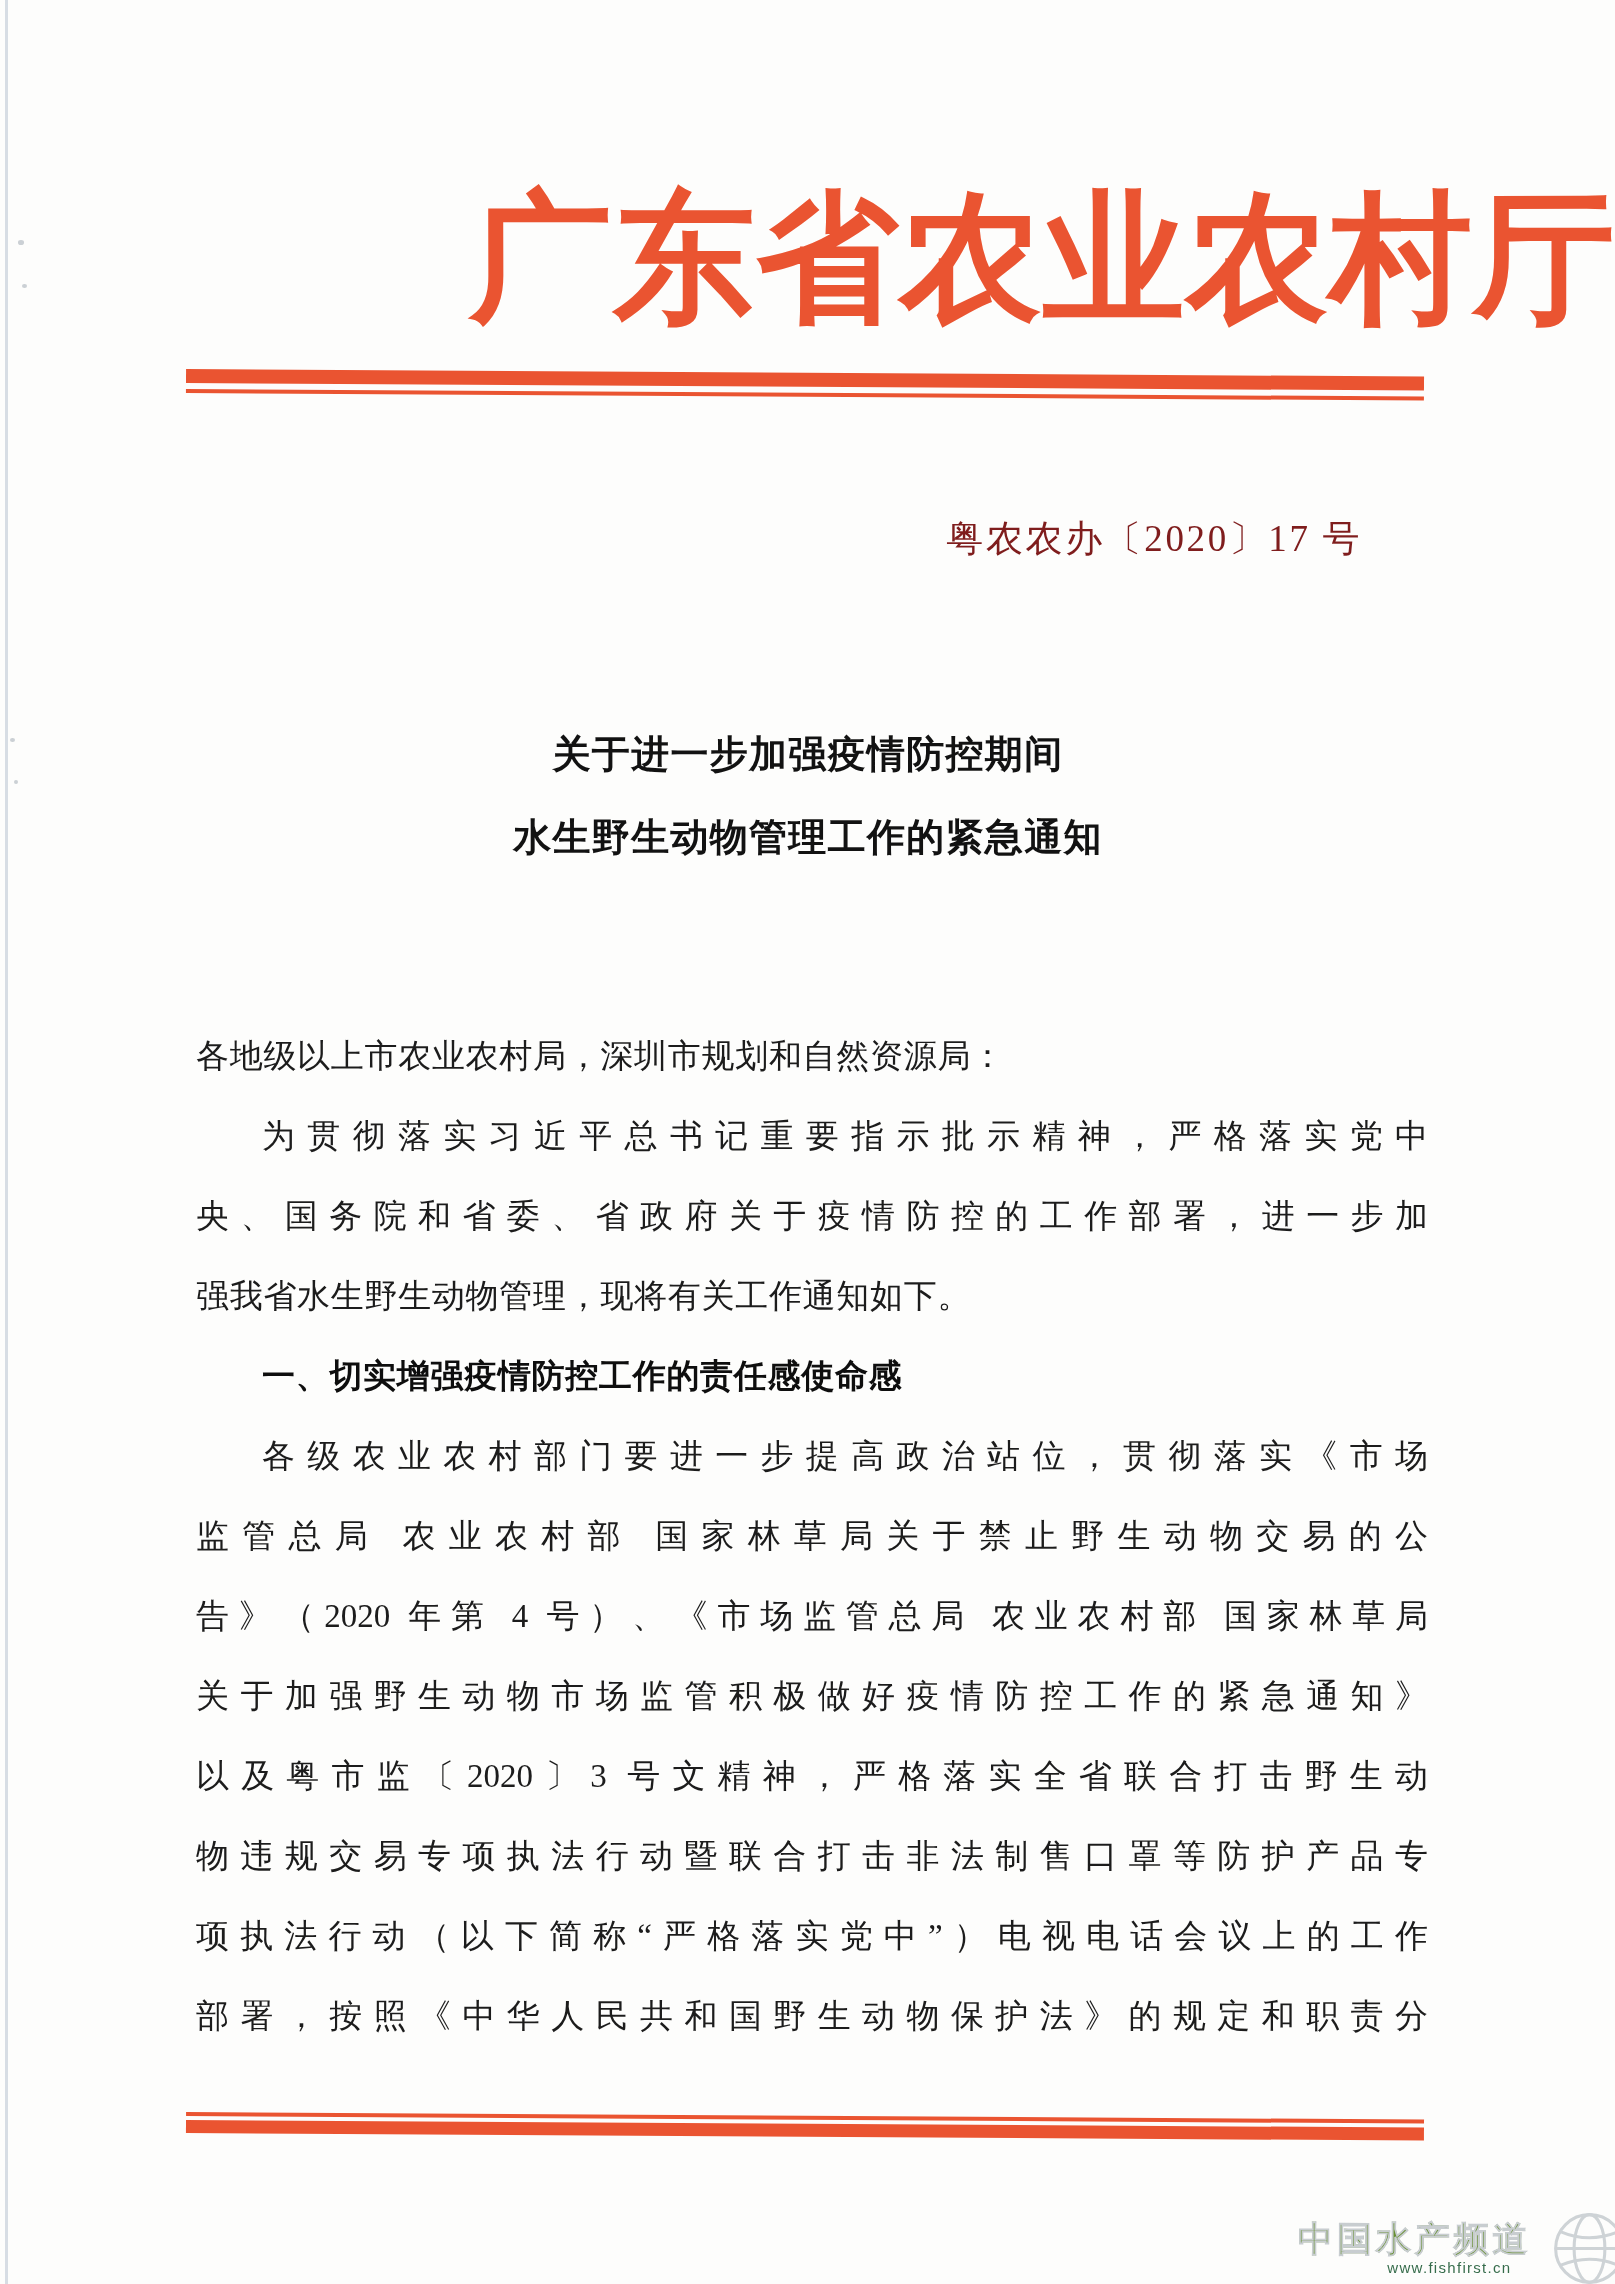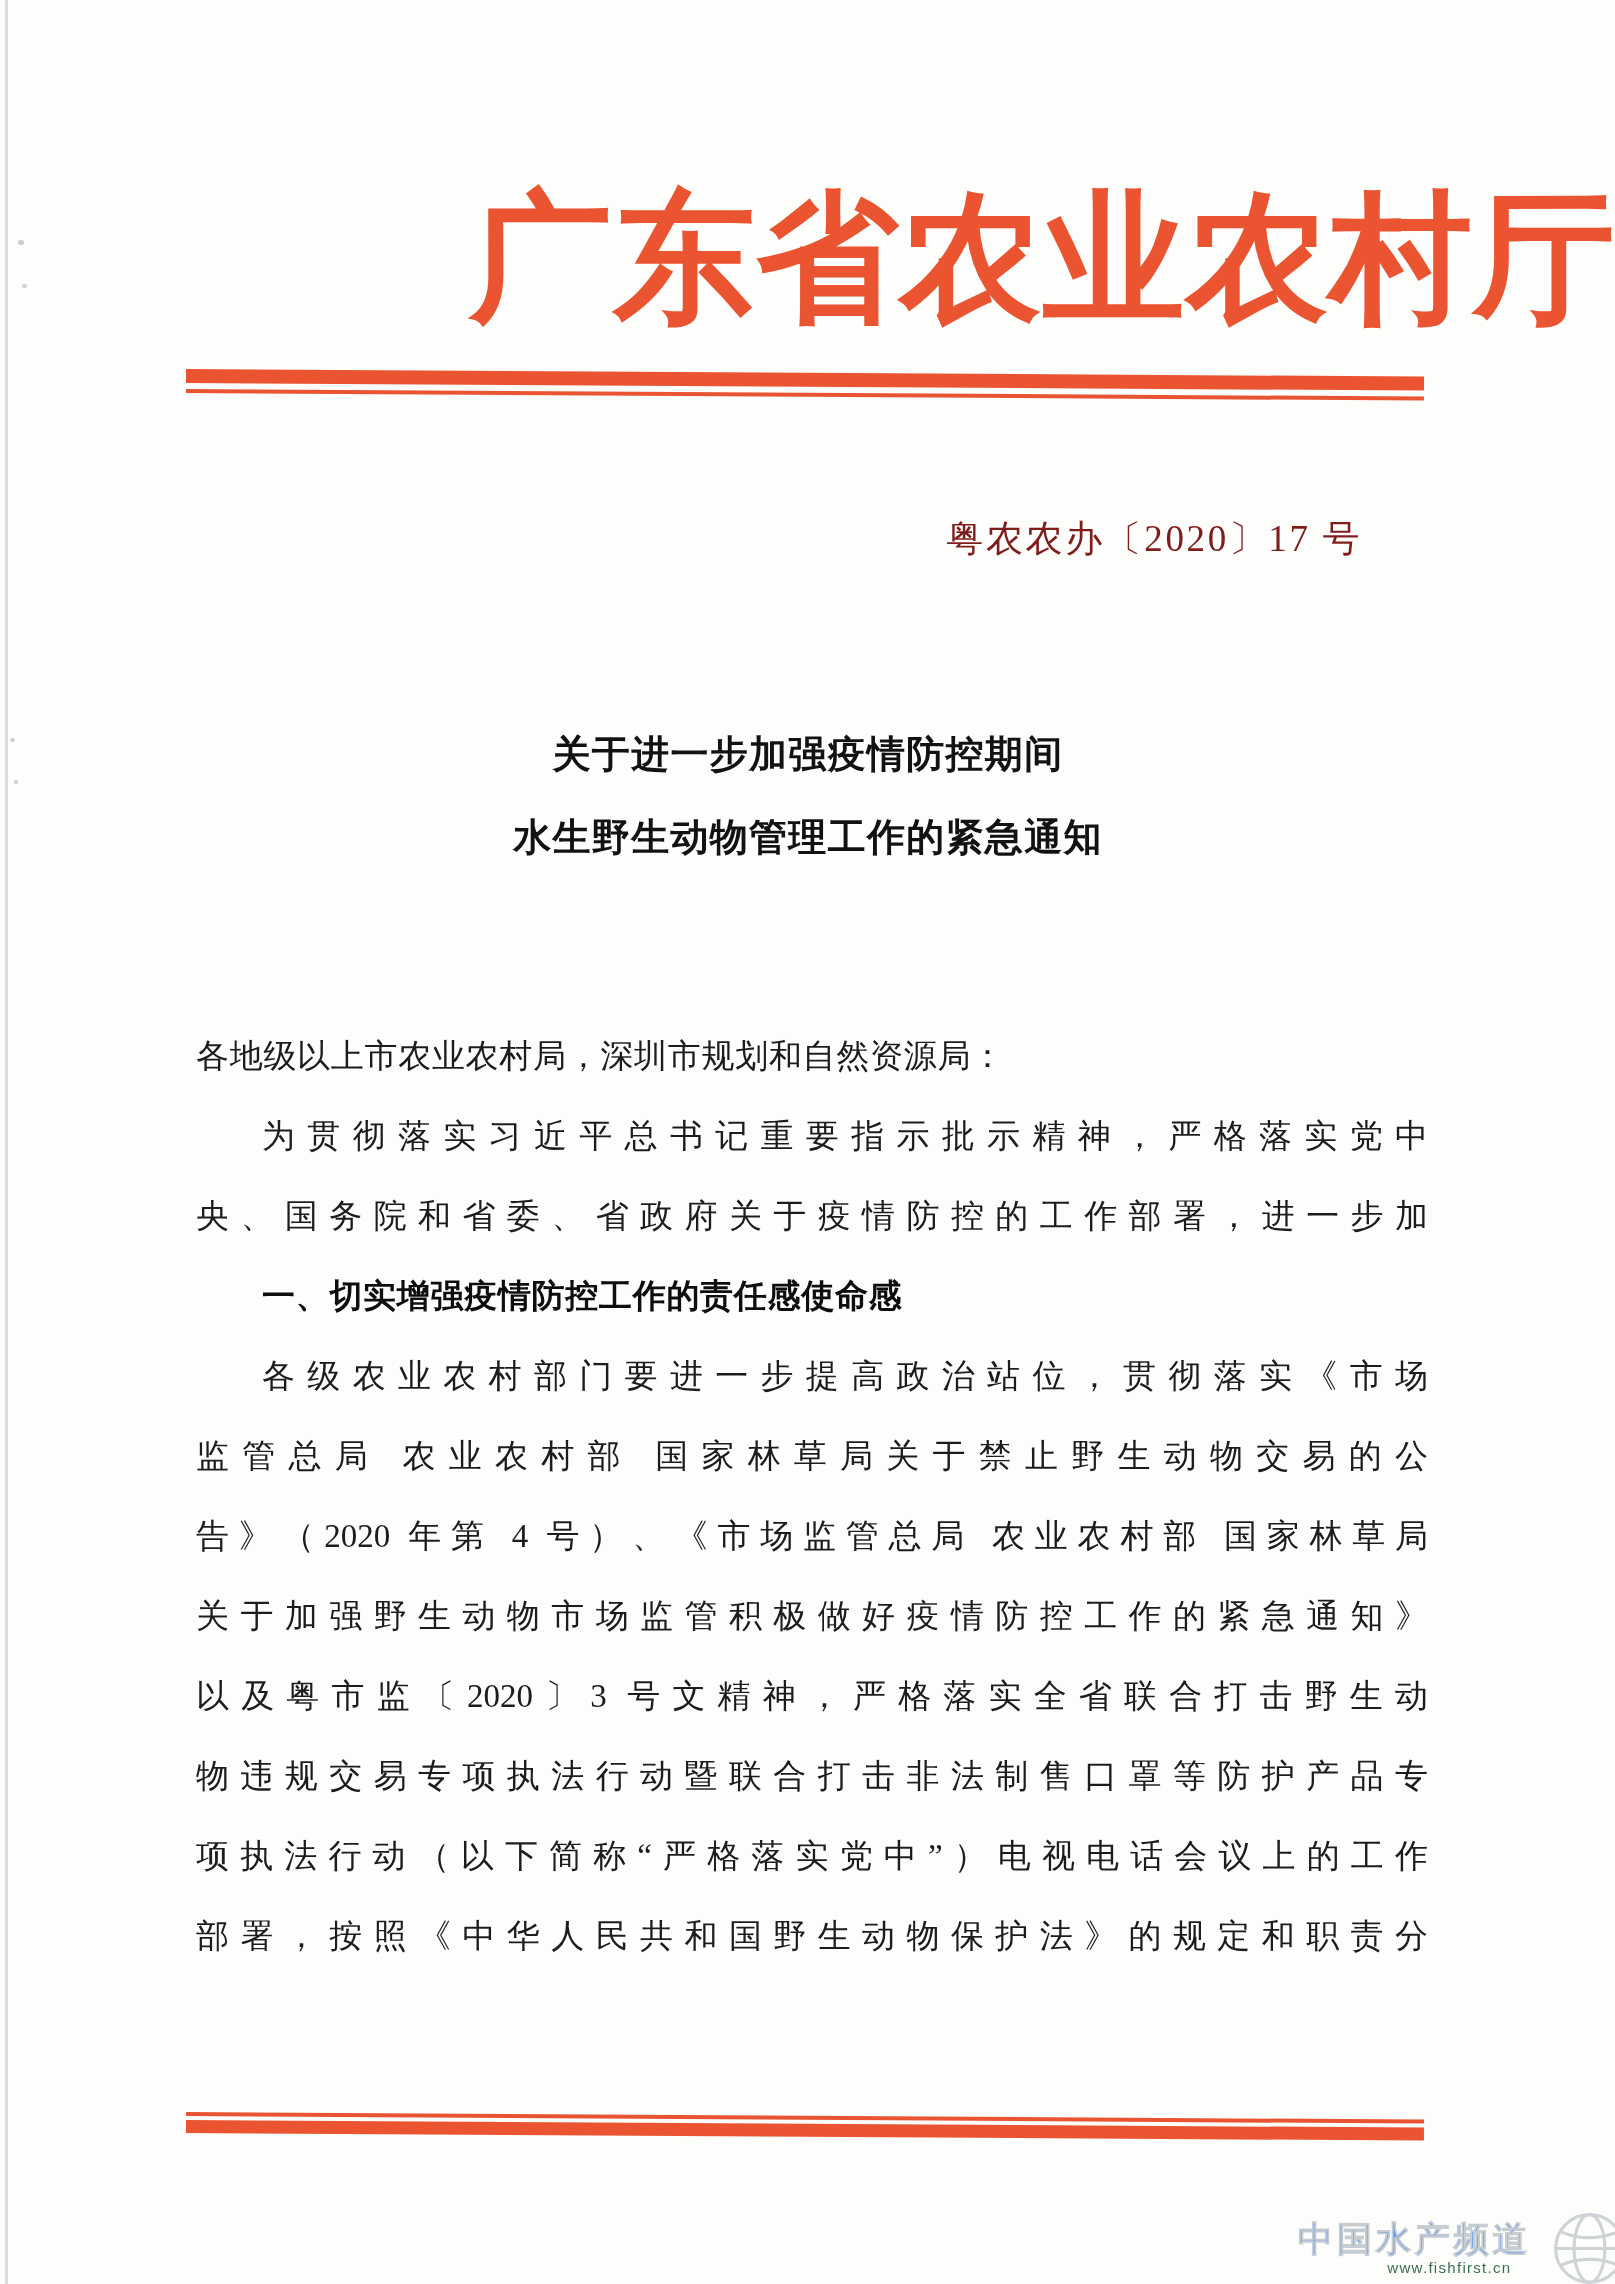--- a/index.html
+++ b/index.html
@@ -75,21 +75,21 @@
 
   .watermark {
     position: absolute; right: 6.5px; bottom: 0px;
     width: 306px; height: 73px;
     color: #c4cace; opacity: .85;
   }
   .wm-text {
     position: absolute; right: 78px; top: 5.2px;
     font-size: 35px; font-weight: bold; letter-spacing: 3.9px;
     font-family: "Liberation Sans", sans-serif;
-    color: #3b82f6; white-space: nowrap;
+    color: #4d7c0f; white-space: nowrap;
     -webkit-text-stroke: 0.7px #bfc5c9;
   }
   .wm-url {
     position: absolute; right: 98px; top: 48px;
     font-size: 15px; letter-spacing: 1.3px;
     font-family: "Liberation Sans", sans-serif;
     color: #14532d; white-space: nowrap;
   }
   .wm-globe {
     position: absolute; right: -18px; top: -1.3px;
@@ -120,20 +120,21 @@
 
   <div class="doc-title">
     <div>关于进一步加强疫情防控期间</div>
     <div>水生野生动物管理工作的紧急通知</div>
   </div>
 
   <div class="body-text">
     <div class="line">各地级以上市农业农村局，深圳市规划和自然资源局：</div>
     <div class="line justify indent">为贯彻落实习近平总书记重要指示批示精神，严格落实党中</div>
     <div class="line justify">央、国务院和省委、省政府关于疫情防控的工作部署，进一步加</div>
+    <div class="line">强我省水生野生动物管理，现将有关工作通知如下。</div>
     <div class="line heading indent">一、切实增强疫情防控工作的责任感使命感</div>
     <div class="line justify indent">各级农业农村部门要进一步提高政治站位，贯彻落实《市场</div>
     <div class="line justify">监管总局 农业农村部 国家林草局关于禁止野生动物交易的公</div>
     <div class="line justify">告》（2020 年第 4 号）、《市场监管总局 农业农村部 国家林草局</div>
     <div class="line justify">关于加强野生动物市场监管积极做好疫情防控工作的紧急通知》</div>
     <div class="line justify">以及粤市监〔2020〕3 号文精神，严格落实全省联合打击野生动</div>
     <div class="line justify">物违规交易专项执法行动暨联合打击非法制售口罩等防护产品专</div>
     <div class="line justify">项执法行动（以下简称“严格落实党中”）电视电话会议上的工作</div>
     <div class="line justify">部署，按照《中华人民共和国野生动物保护法》的规定和职责分</div>
   </div>

